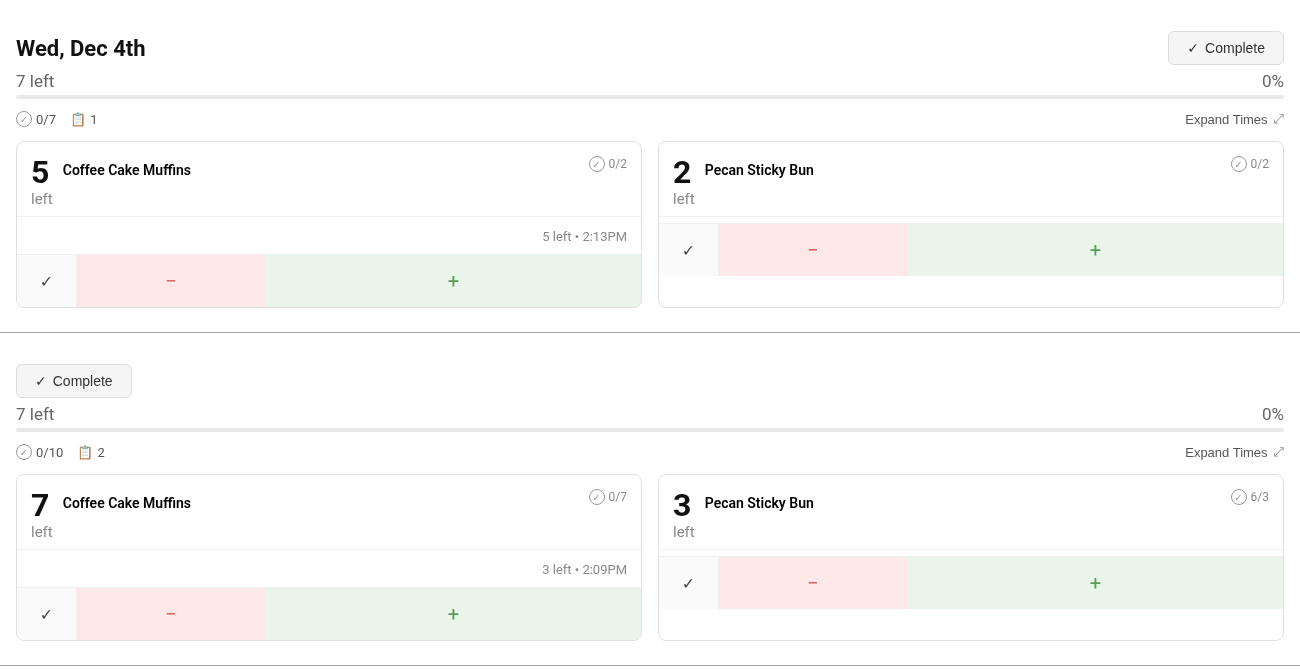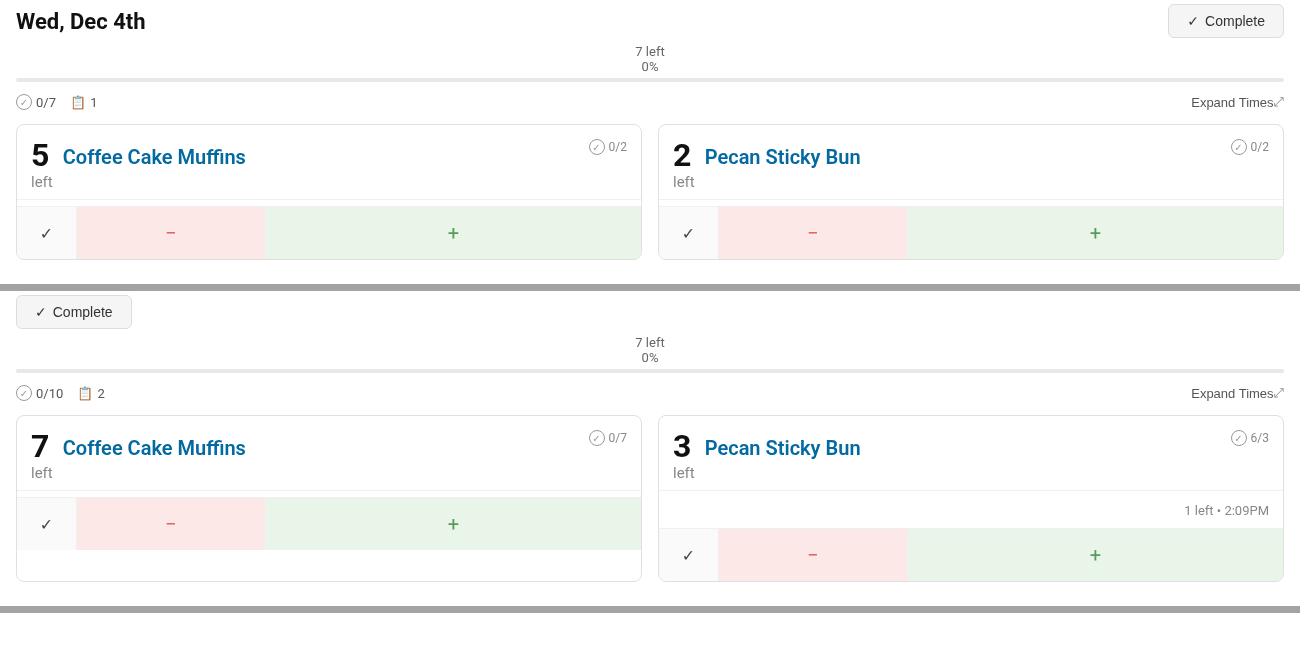--- a/index.html
+++ b/index.html
@@ -7,22 +7,22 @@
       font-family: -apple-system, BlinkMacSystemFont, 'Segoe UI', Roboto, sans-serif;
       background: #fff;
       color: #222;
       font-size: 14px;
       width: 1300px;
       min-height: 670px;
       overflow-x: hidden;
     }
 
     .section {
-      padding: 4px 16px 24px 16px;
-      border-bottom: 7px solid #a3a3a3;
+      padding: 31px 16px 24px 16px;
+      border-bottom: 1px solid #a3a3a3;
     }
 
     .section-header {
       display: flex;
       align-items: center;
       justify-content: space-between;
       margin-bottom: 6px;
     }
 
     .section-title {
@@ -43,23 +43,22 @@
       font-weight: 500;
       color: #333;
       cursor: pointer;
     }
 
     .progress-row {
       display: flex;
       align-items: center;
       justify-content: space-between;
       margin-bottom: 4px;
-      font-size: 13px;
+      font-size: 17px;
       color: #666;
-      flex-direction: column;
     }
 
     .progress-bar-container {
       width: 100%;
       height: 4px;
       background: #e8e8e8;
       border-radius: 2px;
       margin-bottom: 12px;
     }
 
@@ -86,20 +85,21 @@
 
     .meta-icon {
       display: flex;
       align-items: center;
       gap: 4px;
     }
 
     .expand-times-btn {
       display: flex;
       align-items: center;
+      gap: 6px;
       font-size: 13px;
       color: #555;
       cursor: pointer;
       background: none;
       border: none;
       padding: 0;
     }
 
     .cards-row {
       display: flex;
@@ -140,23 +140,23 @@
       color: #111;
     }
 
     .card-left-label {
       font-size: 15px;
       color: #888;
       margin-top: 2px;
     }
 
     .card-name {
-      font-size: 20px;
+      font-size: 14px;
       font-weight: 600;
-      color: #0369a1;
+      color: #000000;
       padding-top: 6px;
     }
 
     .card-progress-label {
       font-size: 12px;
       color: #888;
       display: flex;
       align-items: center;
       gap: 4px;
     }
@@ -287,20 +287,21 @@
                 <div class="card-left-label">left</div>
               </div>
               <div class="card-name">Coffee Cake Muffins</div>
             </div>
             <div class="card-progress-label">
               <span class="circle-icon">✓</span>
               <span>0/2</span>
             </div>
           </div>
           <div class="card-divider"></div>
+          <div class="card-time-row">5 left • 2:13PM</div>
           <div class="card-actions">
             <div class="action-check">✓</div>
             <div class="action-minus">−</div>
             <div class="action-plus">+</div>
           </div>
         </div>
         <div class="card">
           <div class="card-top">
             <div class="card-number-name">
               <div class="card-number-block">
@@ -362,20 +363,21 @@
                 <div class="card-left-label">left</div>
               </div>
               <div class="card-name">Coffee Cake Muffins</div>
             </div>
             <div class="card-progress-label">
               <span class="circle-icon">✓</span>
               <span>0/7</span>
             </div>
           </div>
           <div class="card-divider"></div>
+          <div class="card-time-row">3 left • 2:09PM</div>
           <div class="card-actions">
             <div class="action-check">✓</div>
             <div class="action-minus">−</div>
             <div class="action-plus">+</div>
           </div>
         </div>
         <div class="card">
           <div class="card-top">
             <div class="card-number-name">
               <div class="card-number-block">
@@ -383,21 +385,20 @@
                 <div class="card-left-label">left</div>
               </div>
               <div class="card-name">Pecan Sticky Bun</div>
             </div>
             <div class="card-progress-label">
               <span class="circle-icon">✓</span>
               <span>6/3</span>
             </div>
           </div>
           <div class="card-divider"></div>
-          <div class="card-time-row">1 left • 2:09PM</div>
           <div class="card-actions">
             <div class="action-check">✓</div>
             <div class="action-minus">−</div>
             <div class="action-plus">+</div>
           </div>
         </div>
       </div>
     </div>
   </div>
 

